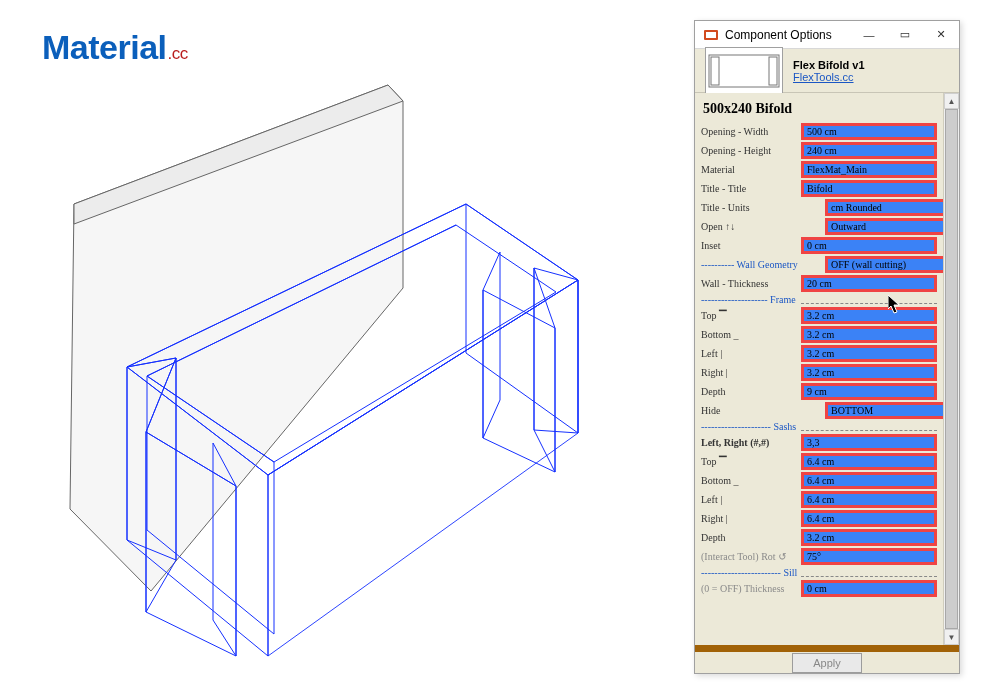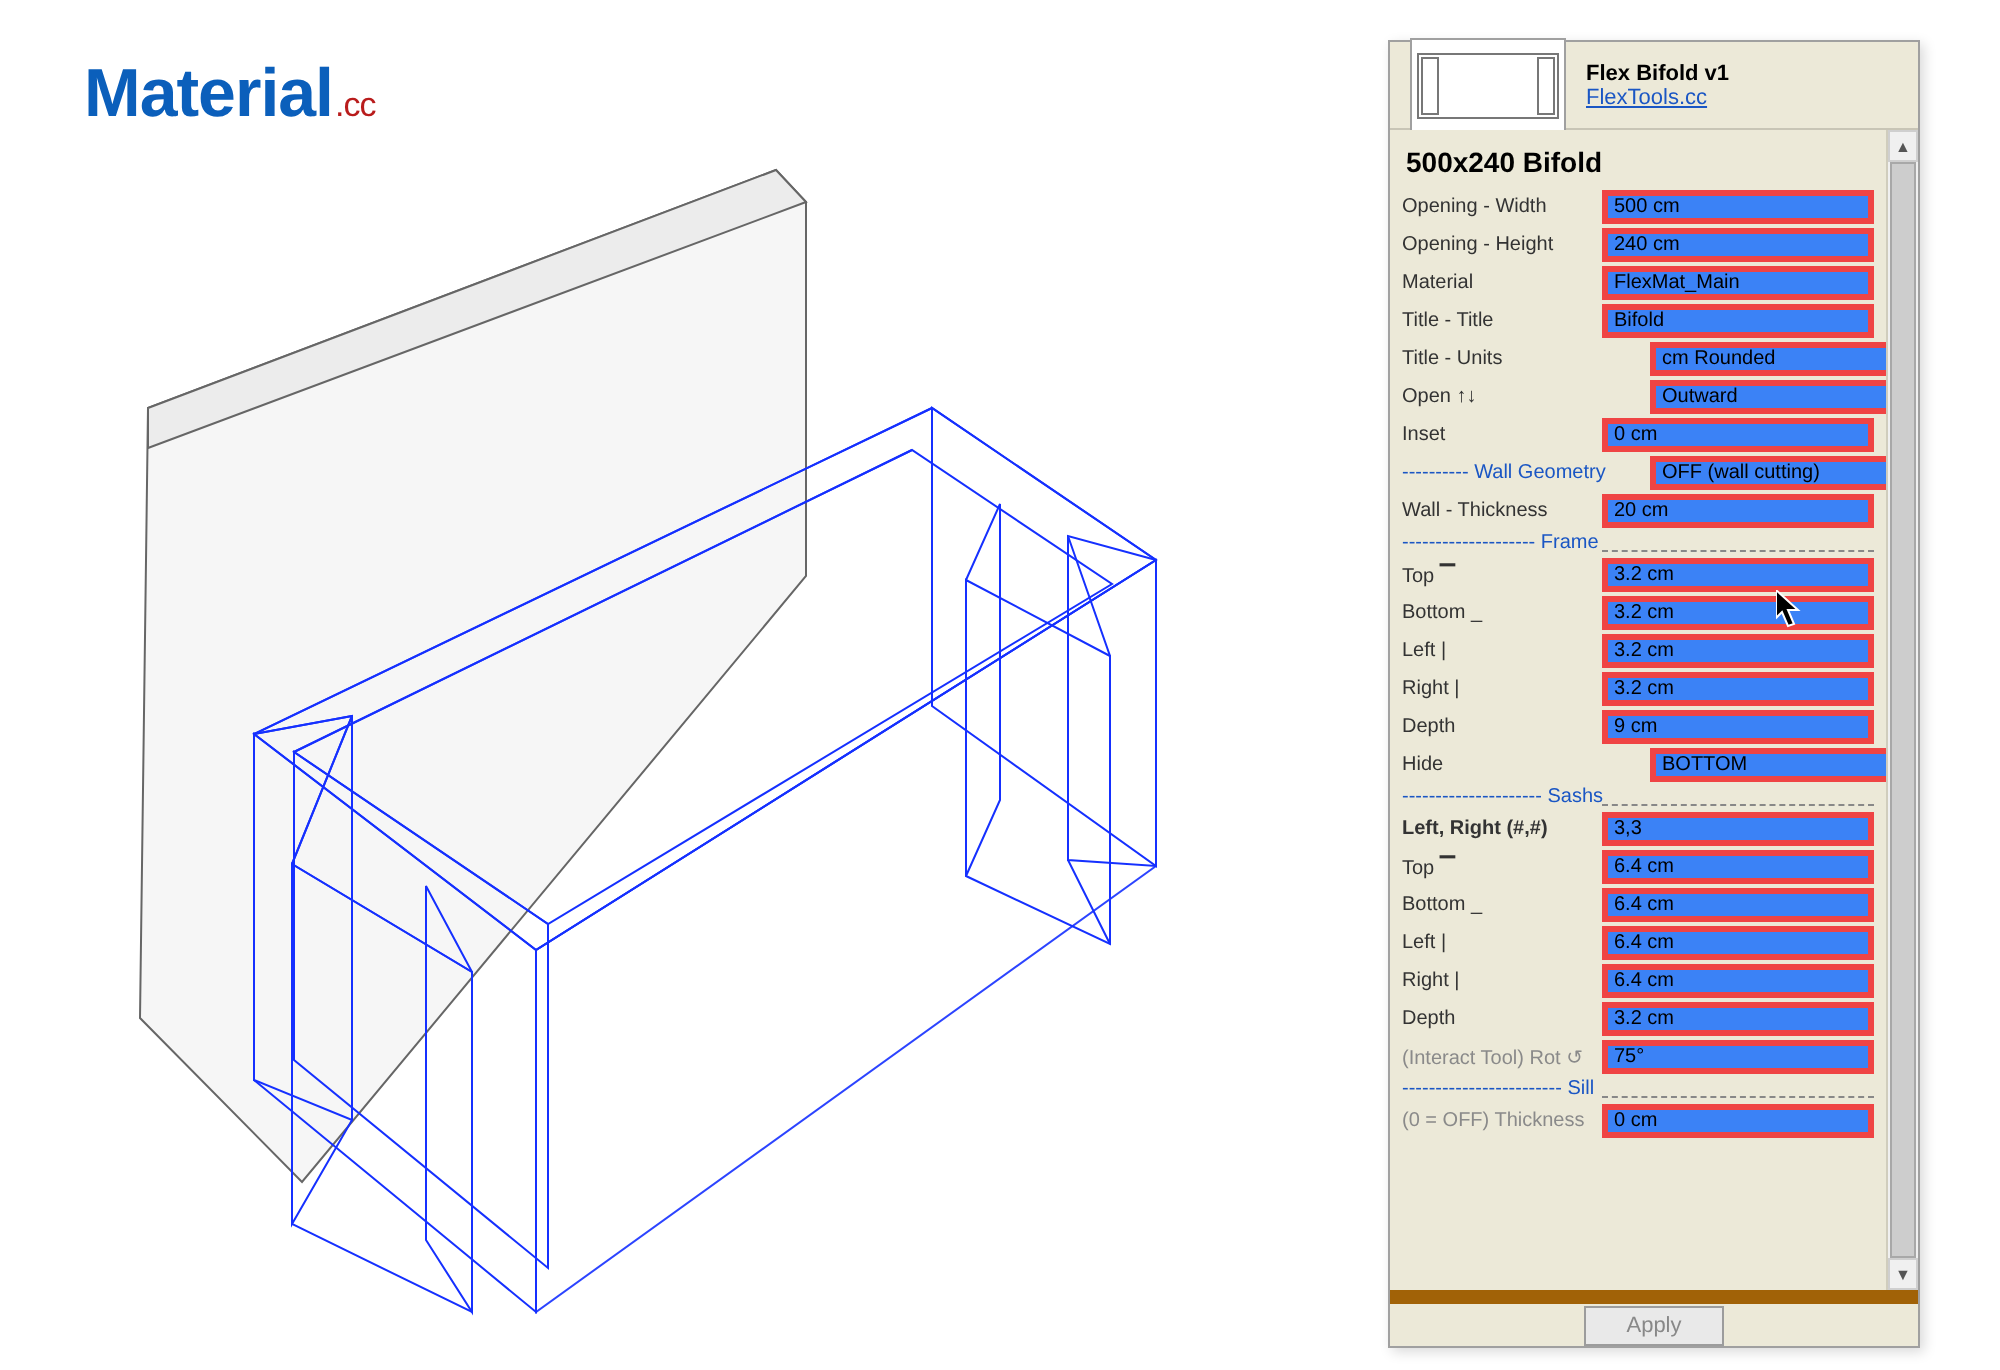--- a/index.html
+++ b/index.html
@@ -25,21 +25,21 @@
   
   .comp-header { height: 44px; background:#ece9d8; display:flex; align-items:center; padding:6px 10px; border-bottom:1px solid #c8c5b6; }
   .thumb { width:78px; height:48px; background:#fff; border:1px solid #a0a0a0; display:flex; align-items:center; justify-content:center; }
   .thumb svg { width:74px; height:44px; }
   .comp-meta { margin-left:10px; display:flex; flex-direction:column; }
   .comp-name { font-weight:700; font-size:11px; }
   .comp-link { color:#1a56c4; font-size:11px; text-decoration:underline; cursor:pointer; }
   
   
   .panel-body { flex:1; background:#ece9d8; position:relative; display:flex; }
-  .scroll-area { flex:1; overflow:hidden; padding:8px 6px 4px 6px; }
+  .scroll-area { flex:1; overflow:hidden; padding:8px 6px 4px 6px;font-family:Liberation Serif, serif; }
   .vtrack { width:16px; background:#f0f0f0; border-left:1px solid #d0cdbd; position:relative; }
   .vtrack .arrow { height:16px; display:flex; align-items:center; justify-content:center; color:#555; font-size:8px; background:#f0f0f0; border:1px solid #cfcfcf; }
   .vtrack .thumb-sb { position:absolute; left:1px; right:1px; top:16px; bottom:16px; background:#cdcdcd; border:1px solid #a8a8a8; }
   .vtrack .arrow.down { position:absolute; bottom:0; left:0; right:0; }
   
   .section-title { font-weight:700; font-size:14px; margin:0 0 6px 2px; }
   
   .form { display:grid; grid-template-columns: 96px 1fr; column-gap:4px; row-gap:2px; align-items:center; }
   .form .lbl { text-align:left; font-size:10px; color:#333; white-space:nowrap; }
   .form .lbl.bold { font-weight:700; }
@@ -102,20 +102,32 @@
 
       <line x1="127" y1="367" x2="466" y2="204"></line>
       <line x1="268" y1="475" x2="578" y2="280"></line>
       <line x1="147" y1="376" x2="456" y2="225"></line>
     </g>
   </svg>
 </div>
 
 <div class="panel">
 
+  <div class="titlebar">
+    <span class="appicon">
+      <svg viewBox="0 0 16 16">
+          <rect x="1" y="3" width="14" height="10" rx="1" fill="#d24a1f"></rect>
+          <rect x="3" y="5" width="10" height="6" fill="#fff"></rect>
+        </svg>
+    </span>
+    <span class="title-text">Component Options</span>
+    <span class="winbtn">—</span>
+    <span class="winbtn">▭</span>
+    <span class="winbtn">✕</span>
+  </div>
 
   <div class="comp-header">
     <div class="thumb">
       <svg viewBox="0 0 74 44">
           <rect x="2" y="6" width="70" height="32" fill="none" stroke="#777"></rect>
           <rect x="4" y="8" width="8" height="28" fill="none" stroke="#777"></rect>
           <rect x="62" y="8" width="8" height="28" fill="none" stroke="#777"></rect>
         </svg>
     </div>
     <div class="comp-meta">

